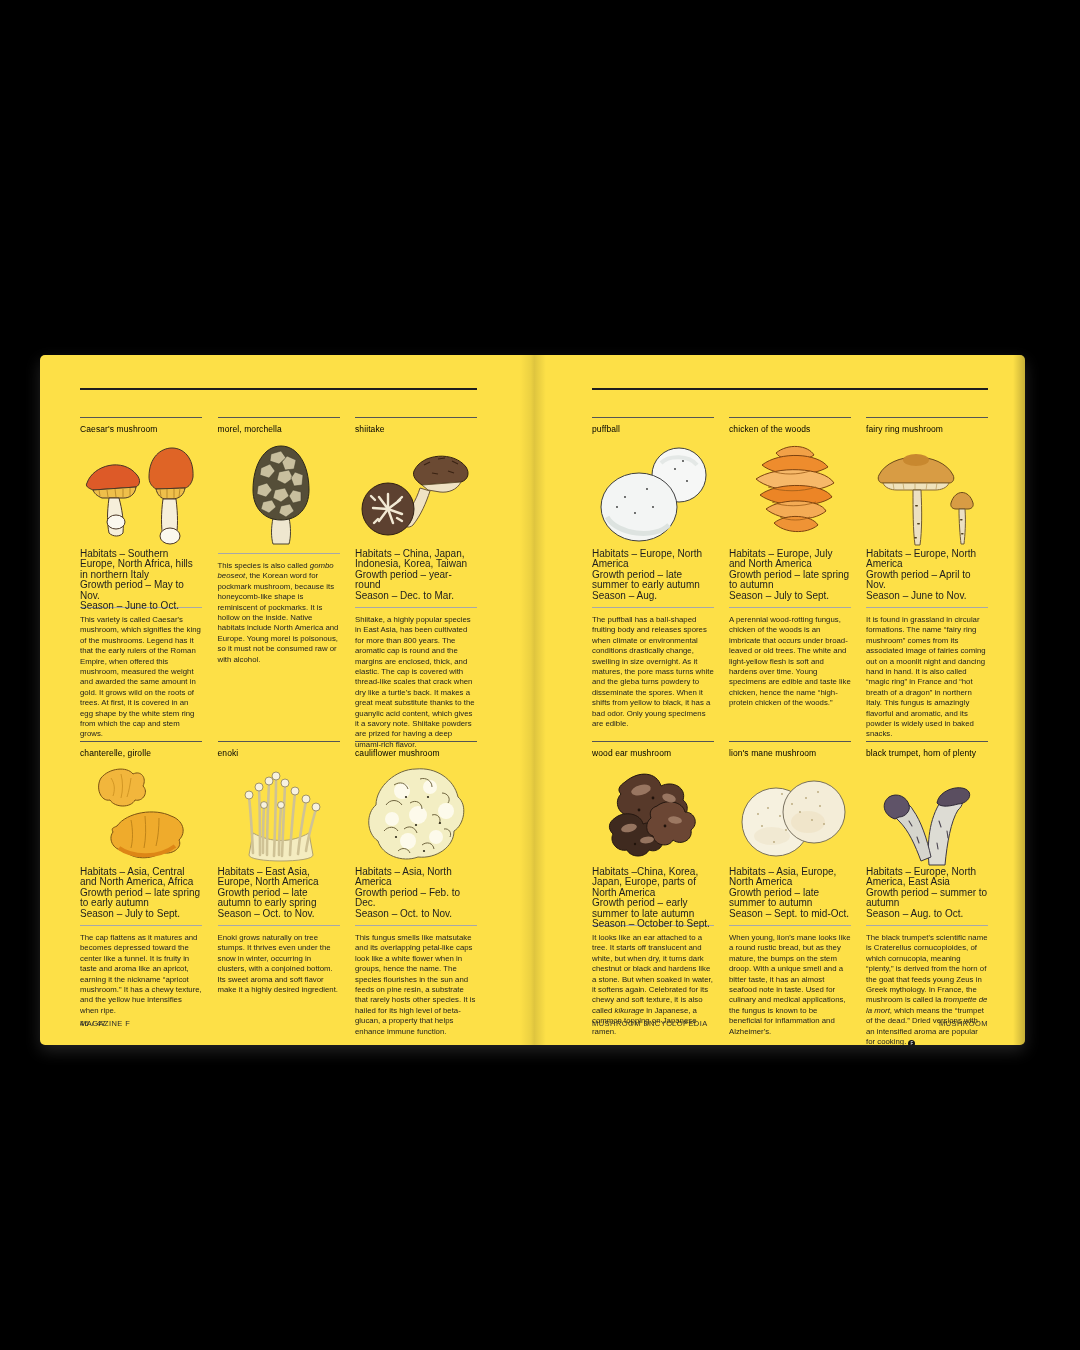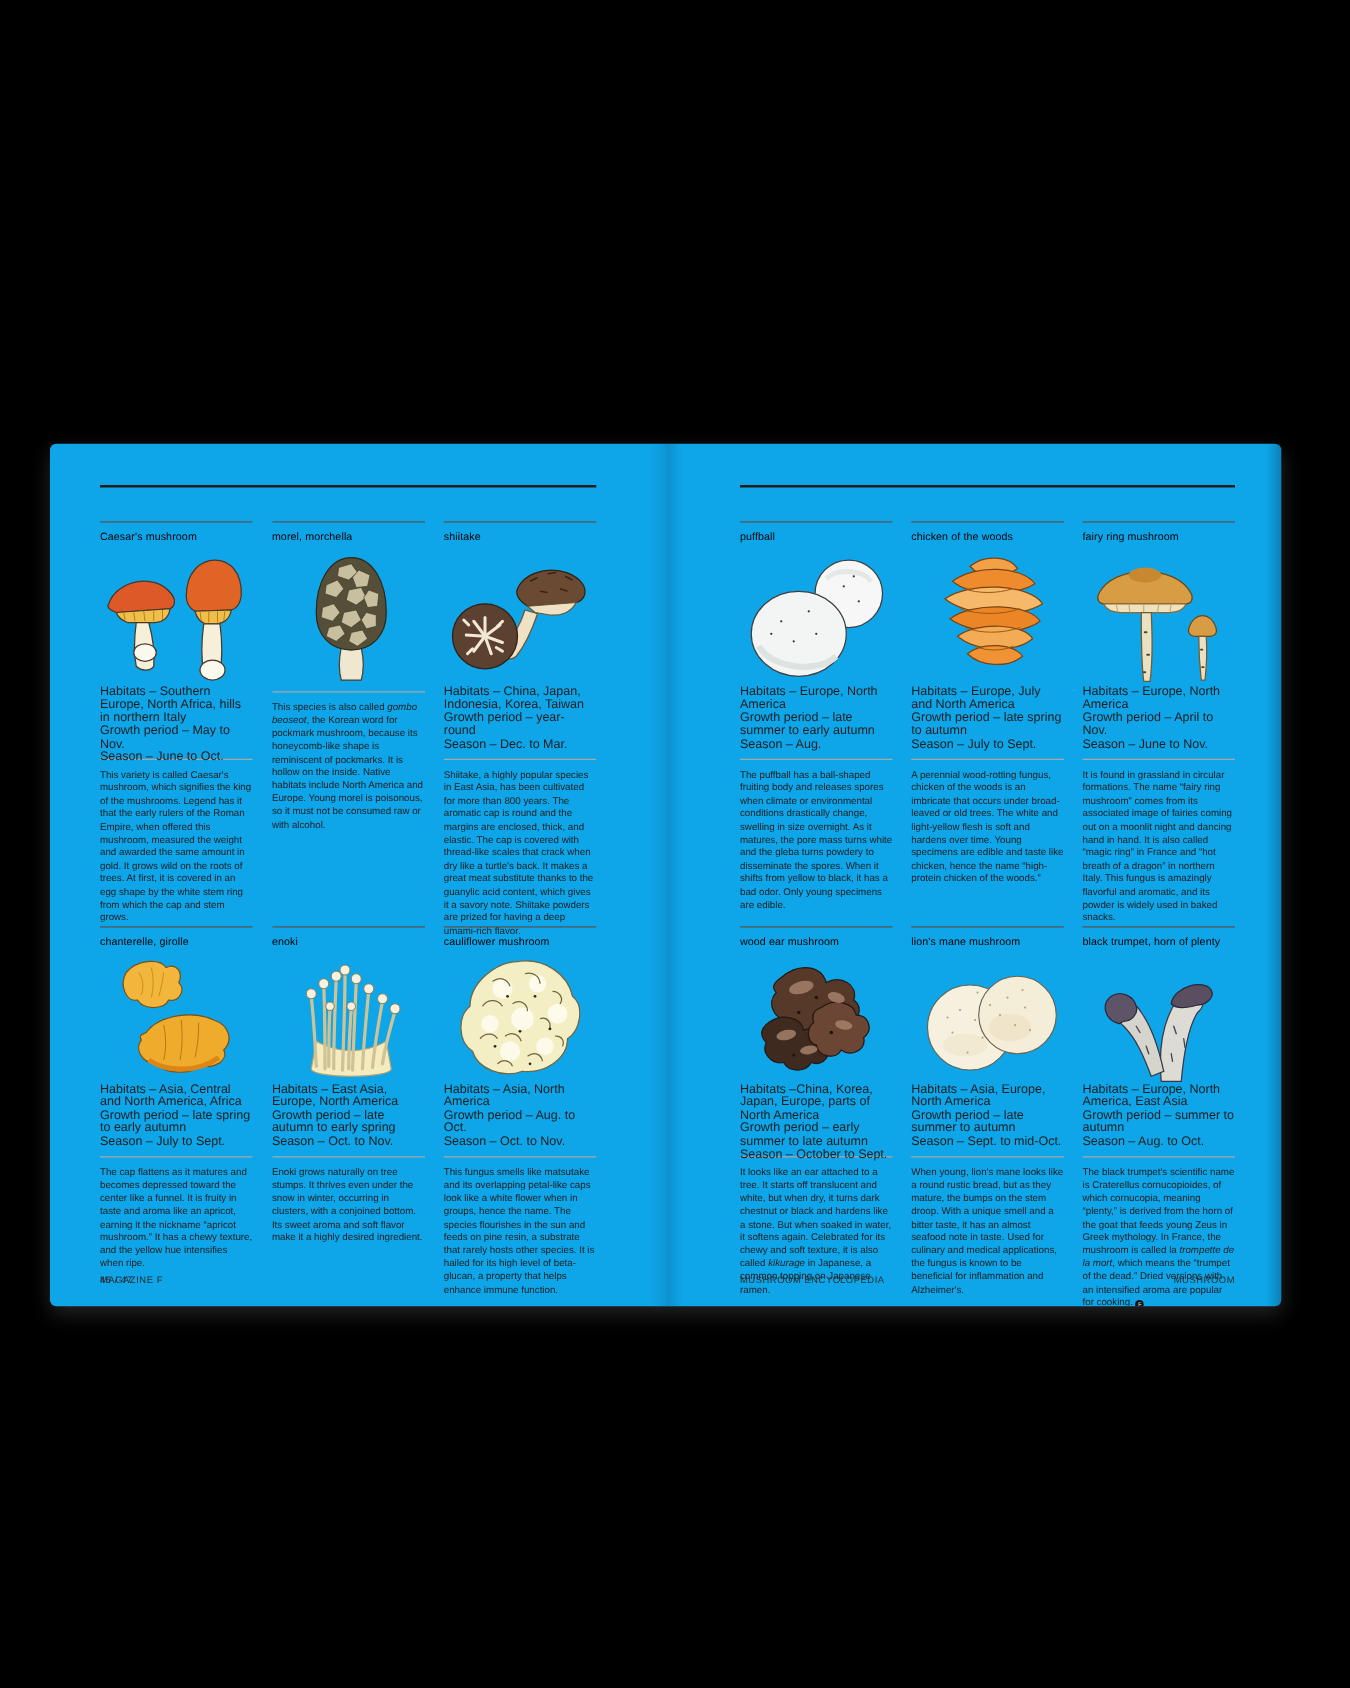--- a/index.html
+++ b/index.html
@@ -1,17 +1,17 @@
 <!DOCTYPE html>
 <html><head>
 <meta charset="utf-8">
 <style>
   html,body{margin:0;padding:0;background:#000;width:1080px;height:1350px;position:relative;
     font-family:"Liberation Sans","DejaVu Sans",sans-serif;-webkit-font-smoothing:antialiased;}
-  .spread{position:absolute;left:40px;top:355px;width:985px;height:690px;background:#0ea5e9;
+  .spread{position:absolute;left:40px;top:355px;width:985px;height:690px;background:#fde047;
     border-radius:5px;box-shadow:0 6px 16px rgba(130,130,130,.28);overflow:hidden;}
   .gutter{position:absolute;left:480px;top:0;width:26px;height:100%;pointer-events:none;
     background:linear-gradient(90deg,rgba(0,0,0,0) 0%,rgba(0,0,0,.07) 42%,rgba(0,0,0,.12) 55%,rgba(0,0,0,0) 100%);}
   .edge-right{position:absolute;right:0;top:0;width:12px;height:100%;pointer-events:none;
     background:linear-gradient(90deg,rgba(0,0,0,0),rgba(0,0,0,.22));}
   .page{position:absolute;top:0;height:100%;}
   .page.left{left:40px;width:397px;}
   .page.right{left:552px;width:396px;}
   .pagetoprule{position:absolute;top:33px;left:0;right:0;height:1.6px;background:#1e1e1e;}
   .row{position:absolute;left:0;right:0;display:flex;justify-content:space-between;}
@@ -254,21 +254,21 @@
                 <circle cx="70" cy="34" r="1.1"></circle>
                 <circle cx="58" cy="62" r="1.1"></circle>
               <circle cx="38" cy="74" r="1.1"></circle>
                 <circle cx="82" cy="60" r="1.1"></circle>
                 <circle cx="66" cy="88" r="1.1"></circle>
             </g>
           </svg>
         </div>
         <div class="meta">
           <div>Habitats – Asia, North America</div>
-          <div>Growth period – Aug. to Oct.</div>
+          <div>Growth period – Feb. to Dec.</div>
           <div>Season – Oct. to Nov.</div>
         </div>
         <div class="seprule"></div>
         <p class="desc">This fungus smells like matsutake and its overlapping petal-like caps look like a white flower when in groups, hence the name. The species flourishes in the sun and feeds on pine resin, a substrate that rarely hosts other species. It is hailed for its high level of beta-glucan, a property that helps enhance immune function.</p>
       </article>
     </div>
 
     <div class="footer">
       <span class="fl">MAGAZINE F</span>
       <span class="fc">46 / 47</span>

